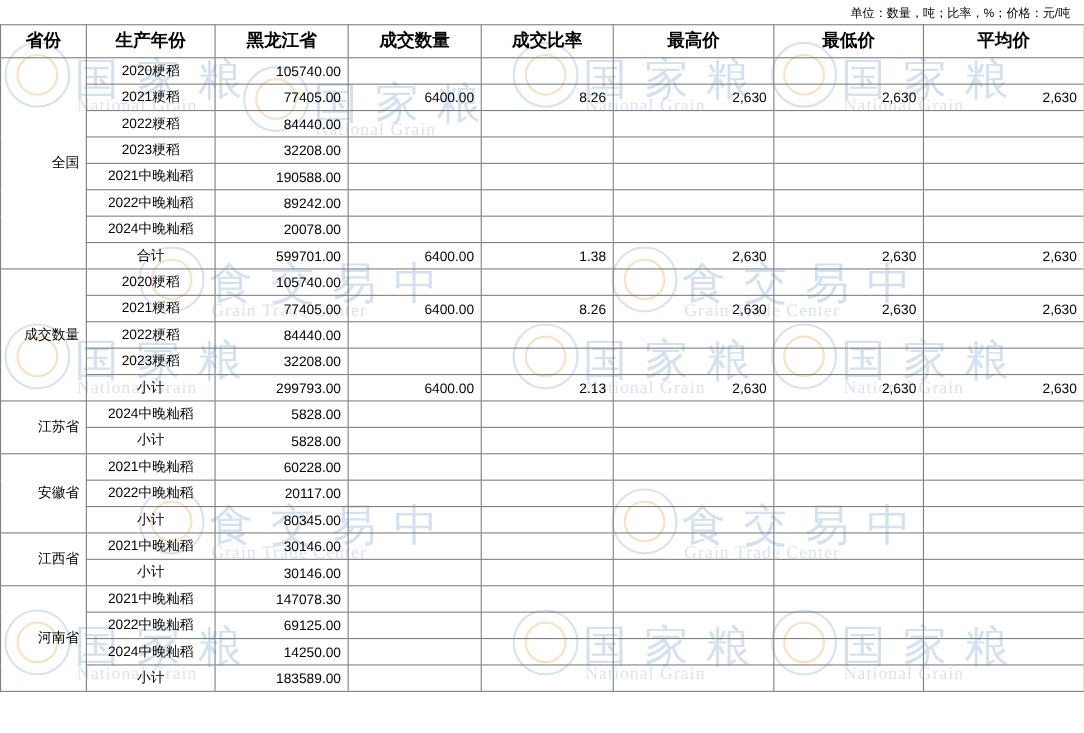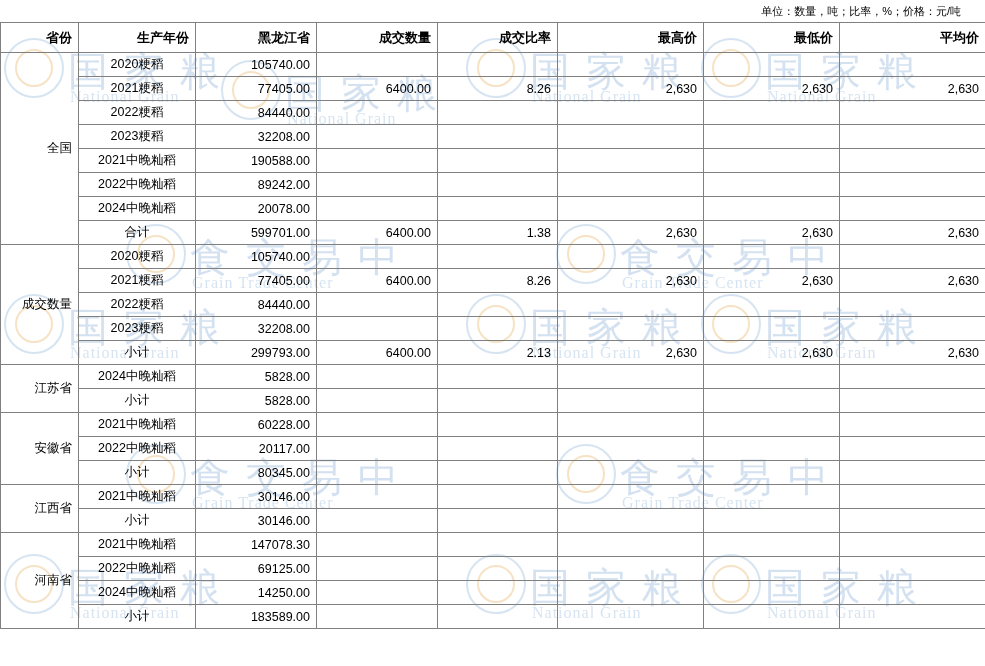--- a/index.html
+++ b/index.html
@@ -62,21 +62,21 @@
     left: 9px; top: 9px;
     width: 34px; height: 34px;
     border: 2px solid rgba(225, 160, 60, 0.30);
     border-radius: 50%;
   }
 
   
   .unit-line {
     position: absolute;
     top: 0px;
-    right: 24px;
+    right: 12px;
     font-size: 11px;
     font-family: "Liberation Sans", sans-serif;
     padding-top: 4px;
     letter-spacing: 0px;
     z-index: 10;
   }
 
   
   table.data-table {
     position: absolute;
@@ -90,24 +90,24 @@
   table.data-table th,
   table.data-table td {
     border: 1px solid #808080;
     font-size: 12.5px;
     height: 24px;
     padding: 0 6px;
     box-sizing: border-box;
     background: transparent;
   }
   table.data-table th {
-    text-align: right;
+    text-align: center;
     font-weight: bold;
     height: 30px;
-    font-size: 13px;
+    font-size: 16px;
   }
   td.c-prov {
     text-align: right;
     font-weight: normal;
     font-size: 12.5px;
   }
   td.c-year {
     text-align: center;
   }
   td.c-num {

